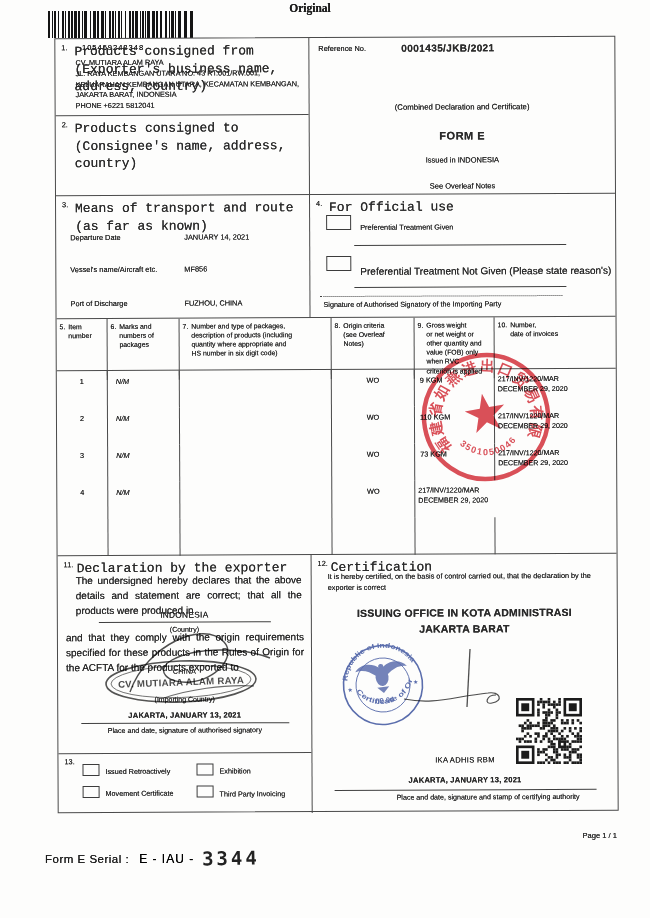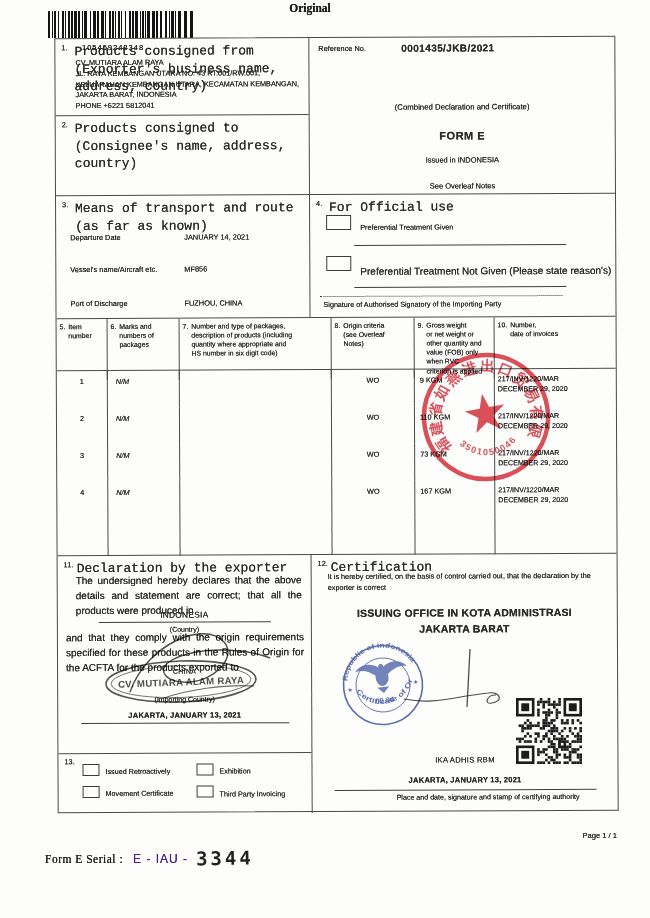--- a/index.html
+++ b/index.html
@@ -101,22 +101,22 @@
                 transform:rotate(-7deg); mix-blend-mode:multiply; opacity:.9; }
   .oval-stamp { position:absolute; left:103px; top:659px; width:156px; height:45px;
                 transform:rotate(-2deg); mix-blend-mode:multiply; opacity:.88; }
   .sig-exp { position:absolute; left:112px; top:614px; mix-blend-mode:multiply; }
   .sig-cert { position:absolute; left:400px; top:645px; mix-blend-mode:multiply; }
   .qr { position:absolute; left:516px; top:698px; width:66px; height:66px; }
 
   .pagenum { position:absolute; left:520px; top:831px; width:97px; text-align:right; font-size:7.6px; }
 
   .serial-row { position:absolute; left:45px; top:845px; display:flex; align-items:baseline; }
-  .serial-prefix { font-family:Liberation Serif, serif; font-size:11.5px; color:#1d1d1d; letter-spacing:.5px; }
-  .serial-code { margin-left:10px; font-size:12px; color:#4c1d95; letter-spacing:1px; }
+  .serial-prefix { font-family:Liberation Sans, sans-serif; font-size:11.5px; color:#1d1d1d; letter-spacing:.5px; }
+  .serial-code { margin-left:10px; font-size:12px; color:#000000; letter-spacing:1px; }
   .serial-num { margin-left:8px; font-size:19px; font-weight:bold; letter-spacing:3px; color:#222;
                 transform:rotate(-1.2deg); position:relative; top:2px;
                 font-family:"DejaVu Sans Mono", monospace; }
 </style>
 </head>
 <body>
 
 <div class="page">
 
   <div class="barcode-wrap">
@@ -286,21 +286,20 @@
         <div class="c-origin ink">WO</div>
         <div class="c-weight ink">73 KGM</div>
         <div class="c-invoice pre ink">217/INV/1220/MAR
 DECEMBER 29, 2020</div>
       </div>
       <div class="trow brow">
         <div class="c-item ink">4</div>
         <div class="c-marks ink">N/M</div>
         <div class="ink"></div>
         <div class="c-origin ink">WO</div>
-        <div class="c-weight ink">167 KGM</div>
         <div class="c-invoice pre ink">217/INV/1220/MAR
 DECEMBER 29, 2020</div>
       </div>
       <div class="trow frow">
         <div></div>
           <div></div>
           <div></div>
           <div></div>
           <div></div>
           <div></div>
@@ -314,20 +313,21 @@
           <span class="blab ink">Declaration by the exporter</span>
           <div class="p11 jus ink" style="left:18px; top:17px; width:226px;">The undersigned hereby declares that the above details and statement are correct; that all the products were produced in</div>
           <div class="ctext ink" style="top:54px; font-size:8.3px; letter-spacing:.3px;">INDONESIA</div>
           <span class="cline" style="top:66px; width:172px;"></span>
           <div class="ctext ink" style="top:69px; font-size:7px;">(Country)</div>
           <div class="p11 jus ink" style="left:8px; top:74px; width:238px;">and that they comply with the origin requirements specified for these products in the Rules of Origin for the ACFTA for the products exported to</div>
           <div class="ctext ink" style="top:111px; font-size:6.8px; letter-spacing:.4px;">CHINA</div>
           <div class="ctext ink" style="top:139px; font-size:7px;">(Importing Country)</div>
           <div class="ctext ink" style="top:155px; font-size:7.6px; font-weight:bold; letter-spacing:.2px;">JAKARTA, JANUARY 13, 2021</div>
           <span class="cline" style="top:167px; width:208px;"></span>
+          <div class="ctext ink" style="top:171px; font-size:7.1px;">Place and date, signature of authorised signatory</div>
         </div>
         <div class="bx box13">
           <span class="bnum ink" style="top:3px;">13.</span>
           <span class="cb cb13" style="left:24px; top:10px;"></span>
           <span class="l13 ink" style="left:47px; top:13px;">Issued Retroactively</span>
           <span class="cb cb13" style="left:138px; top:10px;"></span>
           <span class="l13 ink" style="left:161px; top:13px;">Exhibition</span>
           <span class="cb cb13" style="left:24px; top:32px;"></span>
           <span class="l13 ink" style="left:47px; top:35px;">Movement Certificate</span>
           <span class="cb cb13" style="left:138px; top:32px;"></span>

